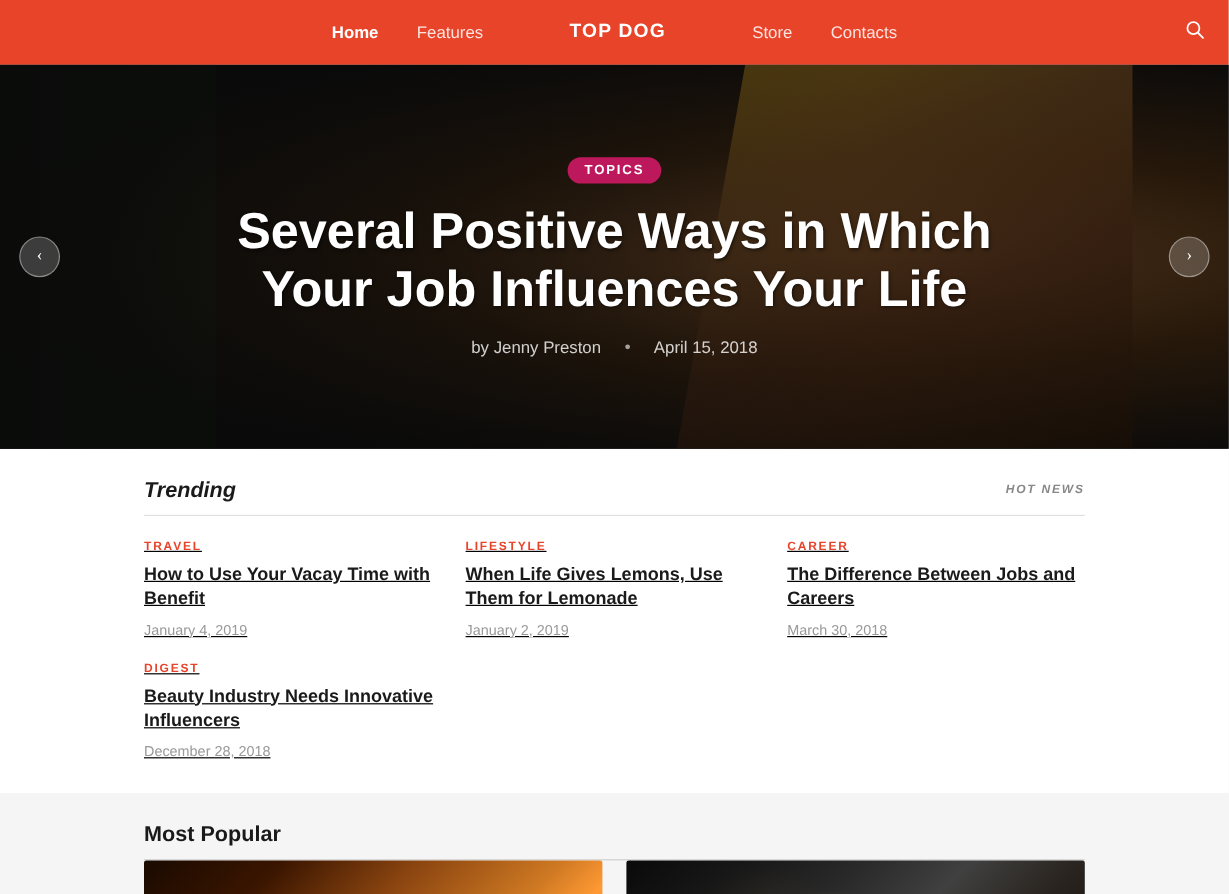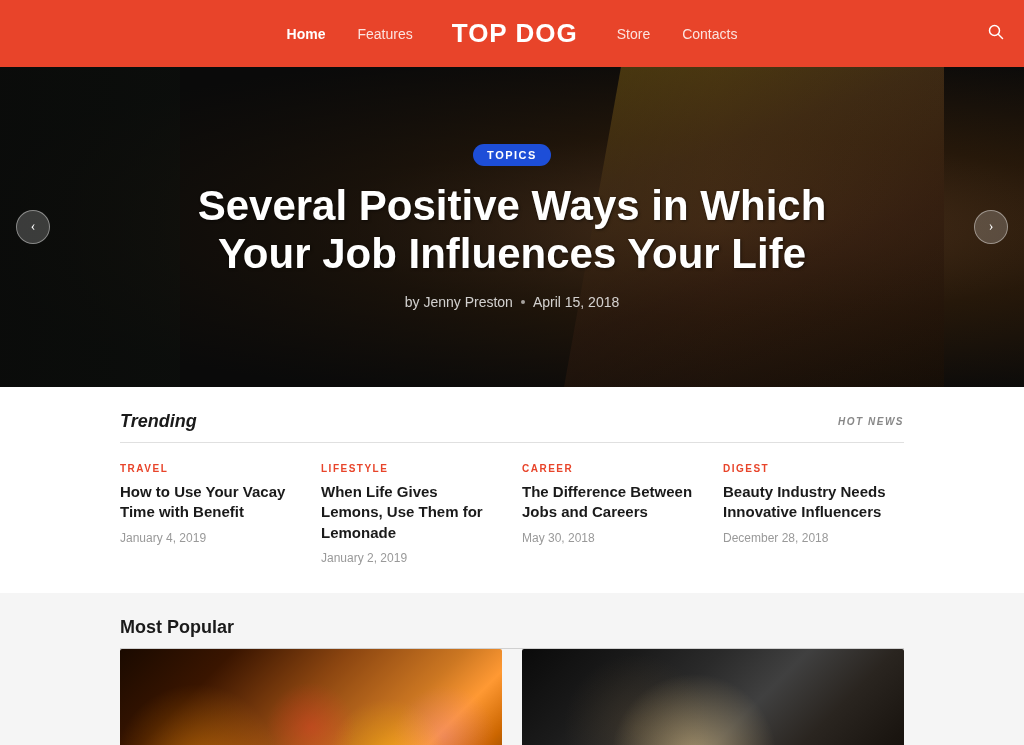--- a/index.html
+++ b/index.html
@@ -1,21 +1,21 @@
 <!DOCTYPE html>
 <html><head>
   <meta charset="utf-8">
   <style>
     * { margin: 0; padding: 0; box-sizing: border-box; }
     body { font-family: 'Georgia', serif; background: #f5f5f5; width: 1024px; overflow-x: hidden; }
 
     
     .header {
       background: #e8442a;
-      height: 67px;
+      height: 54px;
       display: flex;
       align-items: center;
       justify-content: center;
       position: relative;
       padding: 0 20px;
     }
     .header nav {
       display: flex;
       align-items: center;
       gap: 32px;
@@ -26,25 +26,25 @@
       font-size: 14px;
       font-family: Arial, sans-serif;
       font-weight: 400;
     }
     .header nav a.active {
       color: #fff;
       font-weight: 700;
     }
     .header .logo {
       color: #fff;
-      font-size: 26px;
+      font-size: 16px;
       font-weight: 900;
       font-family: Arial, sans-serif;
       letter-spacing: 1px;
-      margin: 0 7px;
+      margin: 0 40px;
     }
     .header .search-icon {
       position: absolute;
       right: 20px;
       color: #fff;
       font-size: 16px;
       cursor: pointer;
     }
 
     
@@ -98,21 +98,21 @@
     .hero-content {
       position: relative;
       z-index: 2;
       text-align: center;
       color: #fff;
       max-width: 700px;
       padding: 0 20px;
     }
     .hero-tag {
       display: inline-block;
-      background: #1d4ed8;
+      background: #be185d;
       color: #fff;
       font-size: 11px;
       font-weight: 700;
       font-family: Arial, sans-serif;
       letter-spacing: 1.5px;
       padding: 5px 14px;
       border-radius: 20px;
       margin-bottom: 16px;
       text-transform: uppercase;
     }
@@ -124,21 +124,21 @@
       margin-bottom: 16px;
       text-shadow: 1px 1px 3px rgba(0,0,0,0.5);
     }
     .hero-meta {
       font-size: 14px;
       color: rgba(255,255,255,0.8);
       font-family: Arial, sans-serif;
       display: flex;
       align-items: center;
       justify-content: center;
-      gap: 8px;
+      gap: 20px;
     }
     .hero-meta .dot {
       width: 4px;
       height: 4px;
       background: rgba(255,255,255,0.6);
       border-radius: 50%;
       display: inline-block;
     }
     .hero-arrow {
       position: absolute;
@@ -183,22 +183,23 @@
     .hot-news-badge {
       font-size: 10px;
       font-weight: 700;
       font-family: Arial, sans-serif;
       color: #888;
       letter-spacing: 1.5px;
       text-transform: uppercase;
     }
     .trending-grid {
       display: grid;
-      grid-template-columns: repeat(4, 1fr);
+      grid-template-columns: repeat(3, 1fr);
       gap: 20px;
+      text-decoration: underline;
     }
     .trending-card {
       display: flex;
       flex-direction: column;
     }
     .trending-card .cat-label {
       font-size: 10px;
       font-weight: 700;
       letter-spacing: 1.5px;
       text-transform: uppercase;
@@ -336,21 +337,21 @@
 
     <div class="trending-card">
       <span class="cat-label cat-lifestyle">LIFESTYLE</span>
       <span class="card-title">When Life Gives Lemons, Use Them for Lemonade</span>
       <span class="card-date">January 2, 2019</span>
     </div>
 
     <div class="trending-card">
       <span class="cat-label cat-career">CAREER</span>
       <span class="card-title">The Difference Between Jobs and Careers</span>
-      <span class="card-date">May 30, 2018</span>
+      <span class="card-date">March 30, 2018</span>
     </div>
 
     <div class="trending-card">
       <span class="cat-label cat-digest">DIGEST</span>
       <span class="card-title">Beauty Industry Needs Innovative Influencers</span>
       <span class="card-date">December 28, 2018</span>
     </div>
 
   </div>
 </section>

